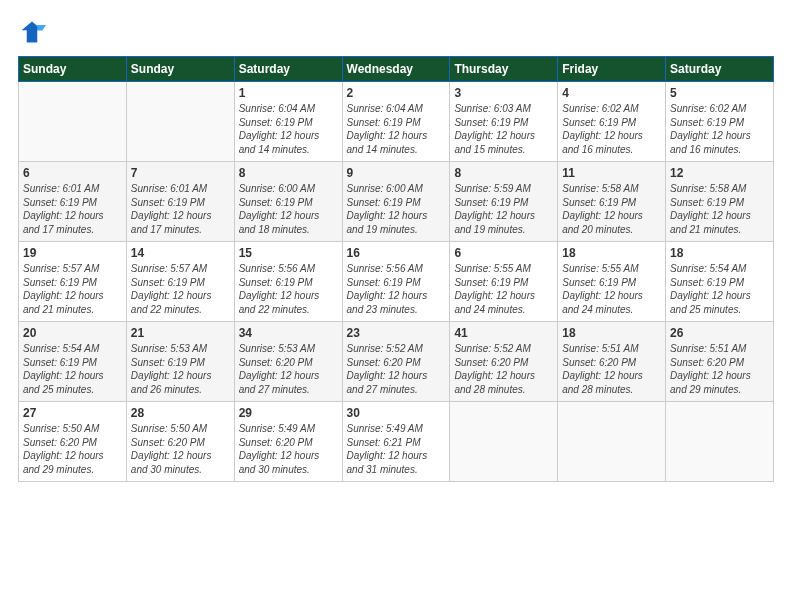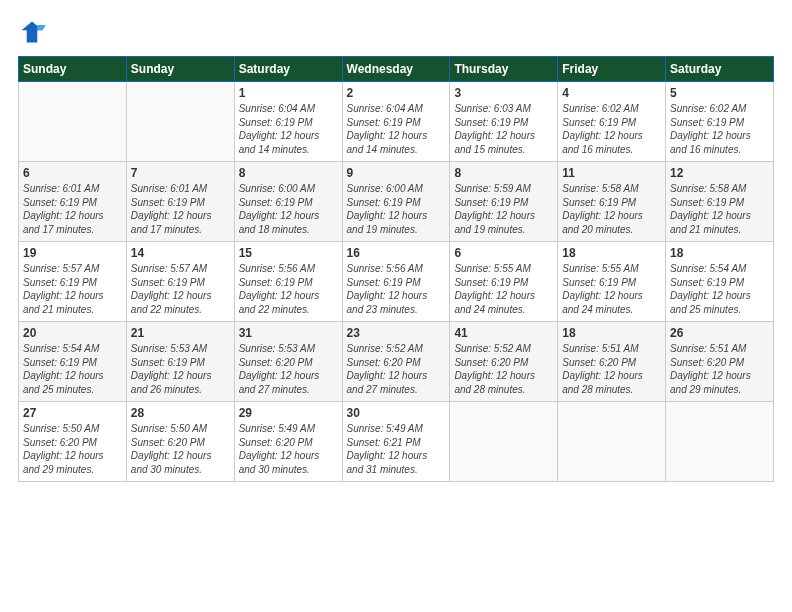--- a/index.html
+++ b/index.html
@@ -268,21 +268,21 @@
 Sunset: 6:19 PM
 Daylight: 12 hours and 25 minutes.</div>
           </td>
           <td>
             <span class="day-num">21</span>
             <div class="day-info" style="white-space: pre-line;">Sunrise: 5:53 AM
 Sunset: 6:19 PM
 Daylight: 12 hours and 26 minutes.</div>
           </td>
           <td>
-            <span class="day-num">31</span>
+            <span class="day-num">34</span>
             <div class="day-info" style="white-space: pre-line;">Sunrise: 5:53 AM
 Sunset: 6:20 PM
 Daylight: 12 hours and 27 minutes.</div>
           </td>
           <td>
             <span class="day-num">23</span>
             <div class="day-info" style="white-space: pre-line;">Sunrise: 5:52 AM
 Sunset: 6:20 PM
 Daylight: 12 hours and 27 minutes.</div>
           </td>

